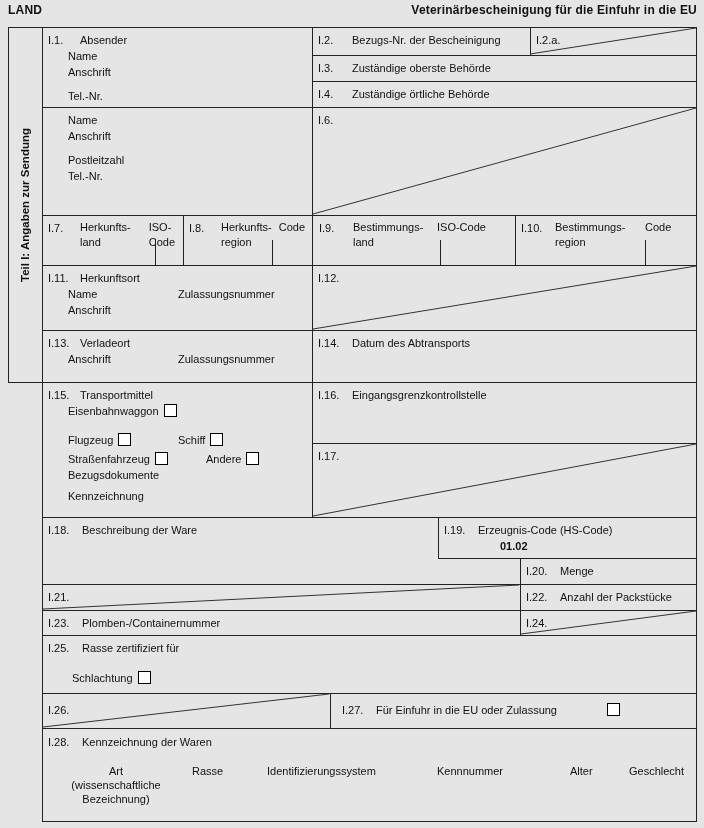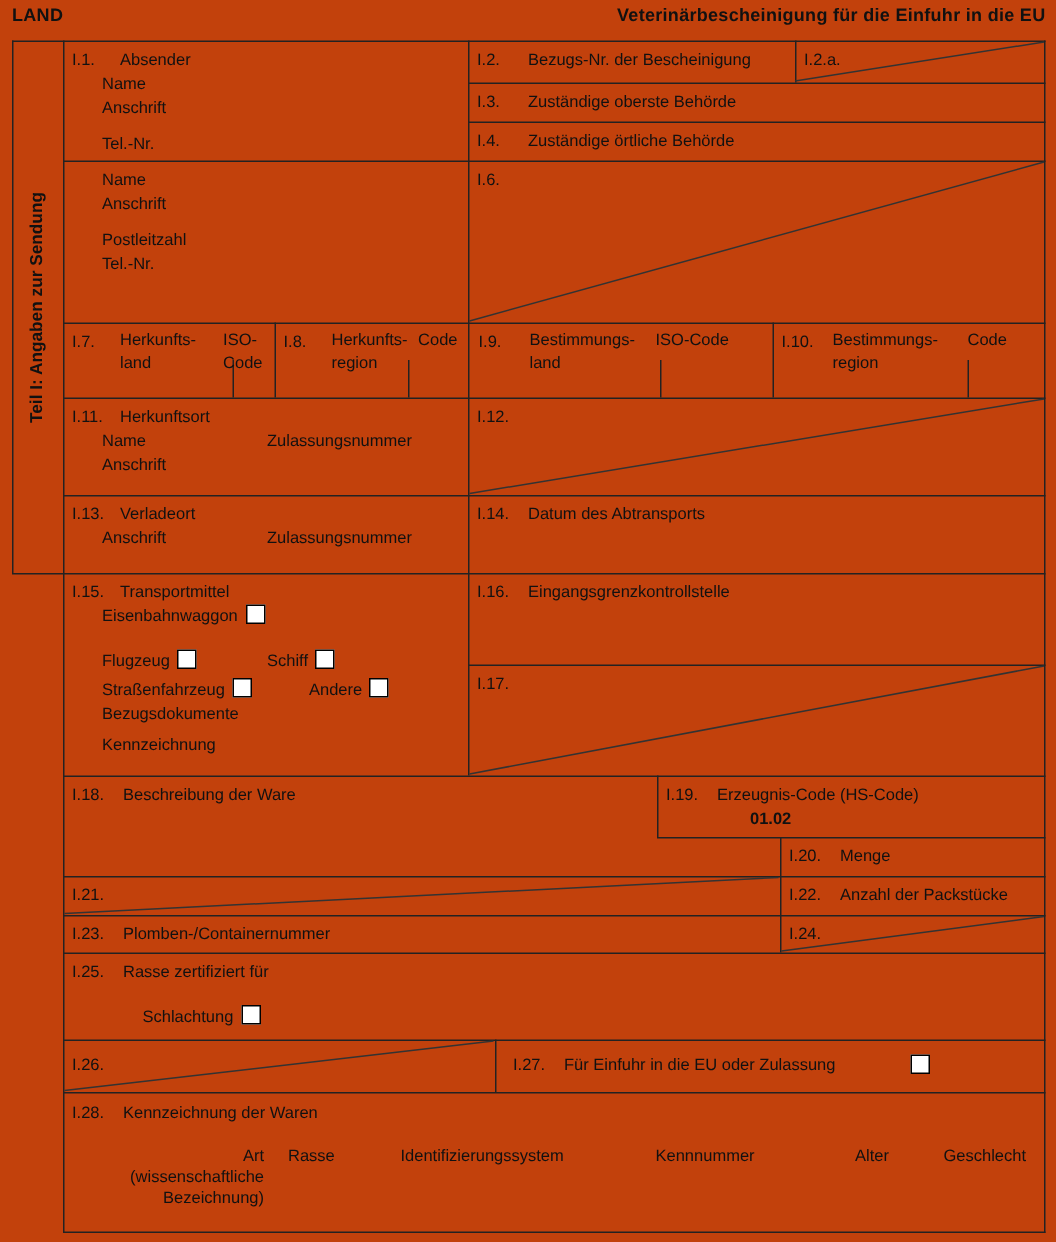--- a/index.html
+++ b/index.html
@@ -1,16 +1,16 @@
 <!DOCTYPE html>
 <html><head>
 <meta charset="utf-8">
 <style>
   html,body{margin:0;padding:0;background:#fff;}
-  .page{position:relative;width:704px;height:828px;background:#c2410c;
+  .page{position:relative;width:704px;height:828px;background:#e5e5e5;
         font-family:"Liberation Sans",sans-serif;color:#111;font-size:11px;}
   .hdr{position:absolute;top:3px;font-weight:bold;font-size:12px;letter-spacing:.2px;}
   .form{position:absolute;left:8px;top:27px;width:689px;height:795px;}
   .hl{position:absolute;height:1px;background:#222;}
   .vl{position:absolute;width:1px;background:#222;}
   .cell{position:absolute;padding:5px 6px;line-height:16px;box-sizing:border-box;}
   .num{display:inline-block;width:32px;}
   .numw{display:inline-block;width:34px;}
   .sub{margin-left:20px;position:relative;}
   .pos{position:absolute;top:0;}
@@ -217,36 +217,36 @@
 
     <div class="cell" style="left:34px;top:583px;width:478px;height:25px">
       <span class="numw">I.23.</span><span>Plomben-/Containernummer</span>
     </div>
     <div class="cell" style="left:512px;top:583px;width:177px;height:25px">
       <span>I.24.</span>
     </div>
 
     <div class="cell" style="left:34px;top:608px;width:655px;height:58px">
       <div><span class="numw">I.25.</span><span>Rasse zertifiziert für</span></div>
-      <div style="margin-left:47px;margin-top:14px">
+      <div style="margin-left:24px;margin-top:14px">
         <span>Schlachtung</span><span class="cb"></span>
       </div>
     </div>
 
     <div class="cell" style="left:34px;top:666px;width:288px;height:35px;padding-top:9px">
       <span>I.26.</span>
     </div>
     <div class="cell" style="left:322px;top:666px;width:333px;height:35px;padding:9px 6px 5px 12px">
       <span class="numw">I.27.</span><span>Für Einfuhr in die EU oder Zulassung</span>
       <span class="cb" style="position:absolute;left:277px;top:10px;margin-left:0"></span>
     </div>
 
     <div class="cell" style="left:34px;top:701px;width:655px;height:93px;padding-top:6px">
       <div><span class="numw">I.28.</span><span>Kennzeichnung der Waren</span></div>
-      <div class="coltxt" style="left:14px;width:120px;text-align:right">
+      <div class="coltxt" style="left:14px;width:120px;text-align:center">
         <div>Art</div>
         <div>(wissenschaftliche</div>
         <div>Bezeichnung)</div>
       </div>
       <div class="coltxt" style="left:150px">Rasse</div>
       <div class="coltxt" style="left:225px">Identifizierungssystem</div>
       <div class="coltxt" style="left:395px">Kennnummer</div>
       <div class="coltxt" style="left:528px">Alter</div>
       <div class="coltxt" style="left:587px">Geschlecht</div>
     </div>

